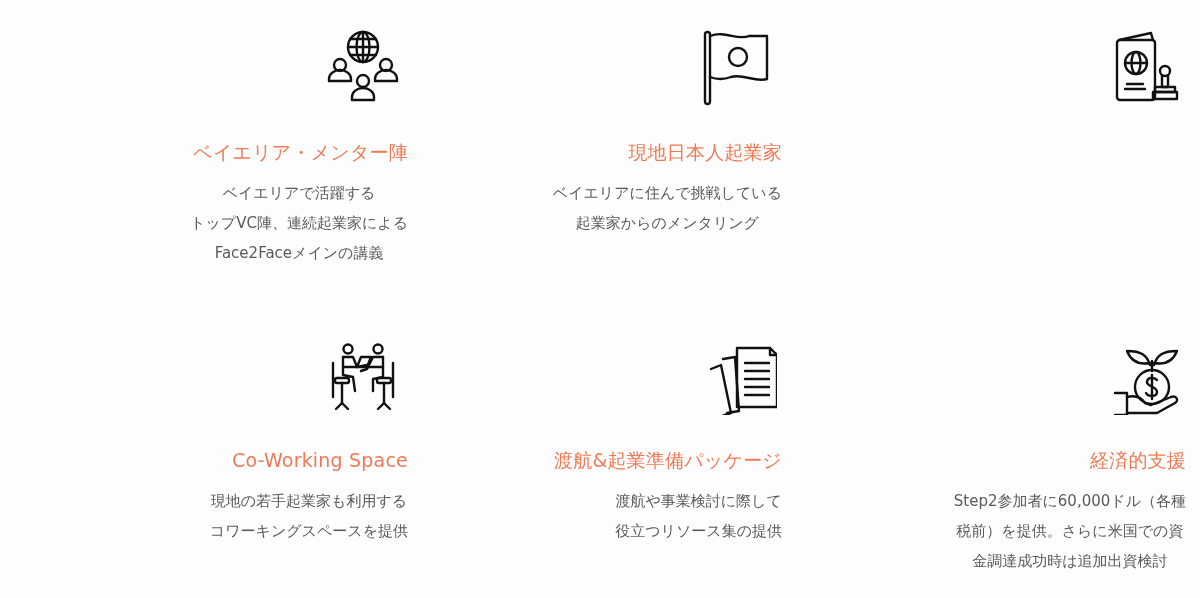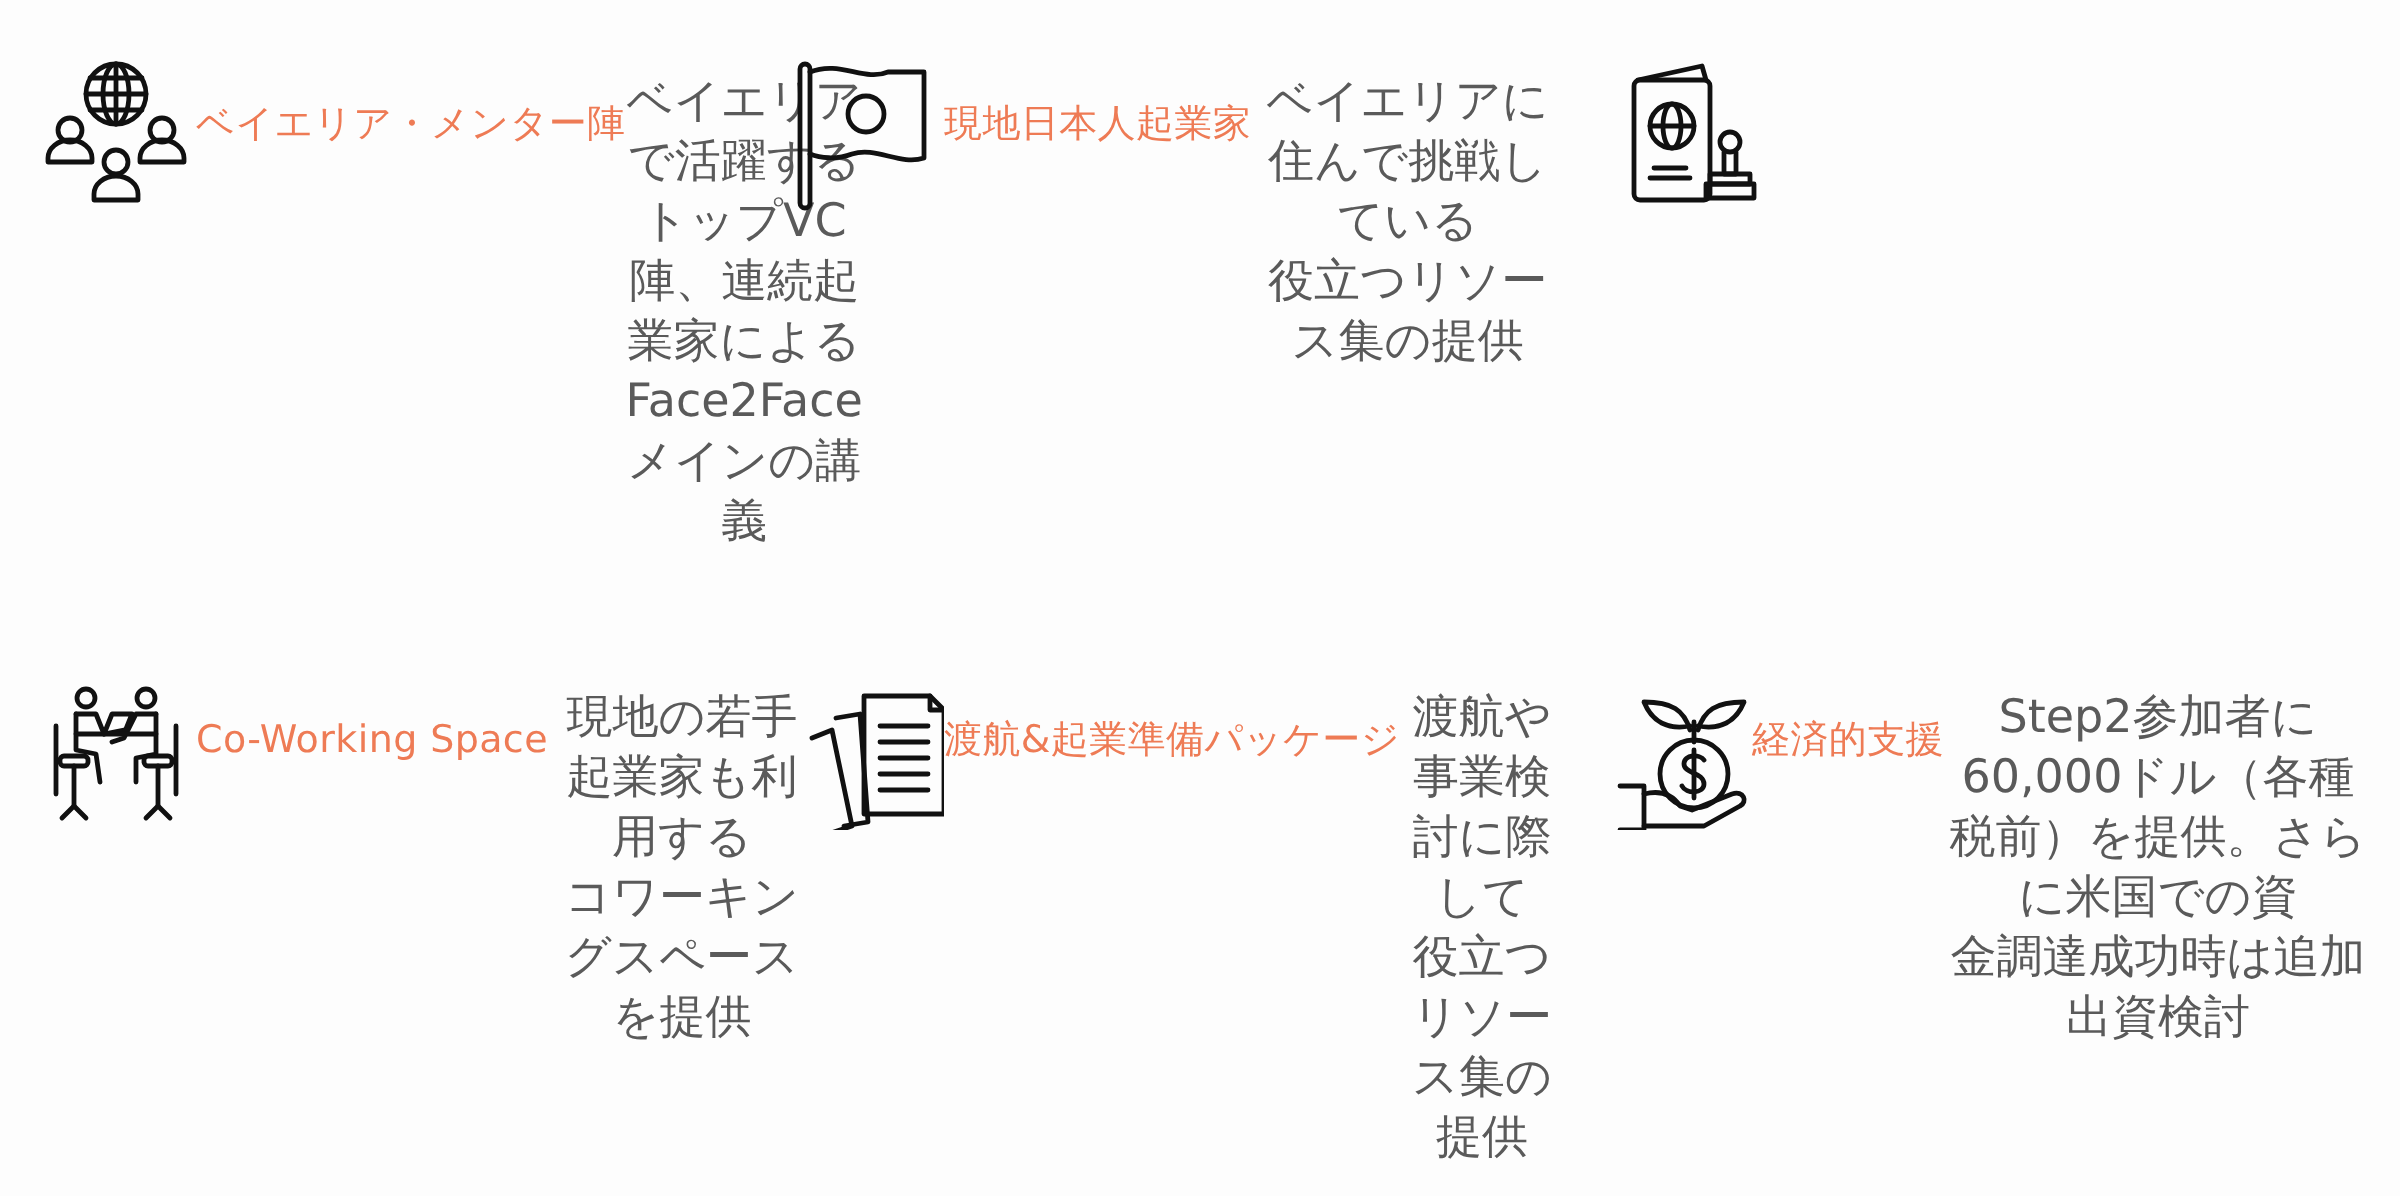--- a/index.html
+++ b/index.html
@@ -6,38 +6,38 @@
     body {
       width: 1200px; height: 598px; overflow: hidden;
       background: #fdfdfd;
       font-family: "DejaVu Sans", "Liberation Sans", sans-serif;
     }
     .grid {
       position: relative; width: 1200px; height: 598px;
     }
     .feature {
       position: absolute; width: 390px;
-      display: flex; flex-direction: row; align-items: flex-start;
+      display: flex; flex-direction: column; align-items: flex-end;
     }
     .icon-wrap {
       width: 90px; height: 90px;
       display: flex; align-items: center; justify-content: center;
     }
     .icon-wrap svg { width: 80px; height: 80px; }
     .title {
       color: #ee7b55;
       font-size: 19px;
       line-height: 24px;
       text-align: center;
       white-space: nowrap;
       letter-spacing: 0.2px;
     }
     .desc {
       color: #5a5a5a;
-      font-size: 23px;
+      font-size: 15px;
       line-height: 30px;
       text-align: center;
       white-space: pre-line;
       margin-top: 14px;
     }
     .row1 { top: 22px; }
     .row2 { top: 330px; }
     .col1 { left: 18px; }
     .col2 { left: 392px; }
     .col3 { left: 796px; }
@@ -75,21 +75,21 @@
   <div class="feature row1 col2">
     <div class="icon-wrap">
       <svg viewBox="0 0 80 80" fill="none" stroke="#111" stroke-width="2.4" stroke-linecap="round" stroke-linejoin="round">
         <rect x="8" y="5" width="5" height="72" rx="2.5"></rect>
         <path d="M13 9 C 28 3, 40 14, 52 9 L 70 9 L 70 52 C 58 56, 46 46, 34 50 C 26 53, 18 52, 13 50"></path>
         <circle cx="41" cy="30" r="9"></circle>
       </svg>
     </div>
     <div class="title">現地日本人起業家</div>
     <div class="desc">ベイエリアに住んで挑戦している
-役立つリソース集の提供</div>
+起業家からのメンタリング</div>
   </div>
 
   <div class="feature row1 col3">
     <div class="icon-wrap">
       <svg viewBox="0 0 80 80" fill="none" stroke="#111" stroke-width="2.4" stroke-linecap="round" stroke-linejoin="round">
         <path d="M18 13 L50 6 L52 13"></path>
         <rect x="16" y="13" width="38" height="60" rx="3"></rect>
         <circle cx="35" cy="36" r="11"></circle>
         <ellipse cx="35" cy="36" rx="4.5" ry="11"></ellipse>
         <line x1="24" y1="36" x2="46" y2="36"></line>

